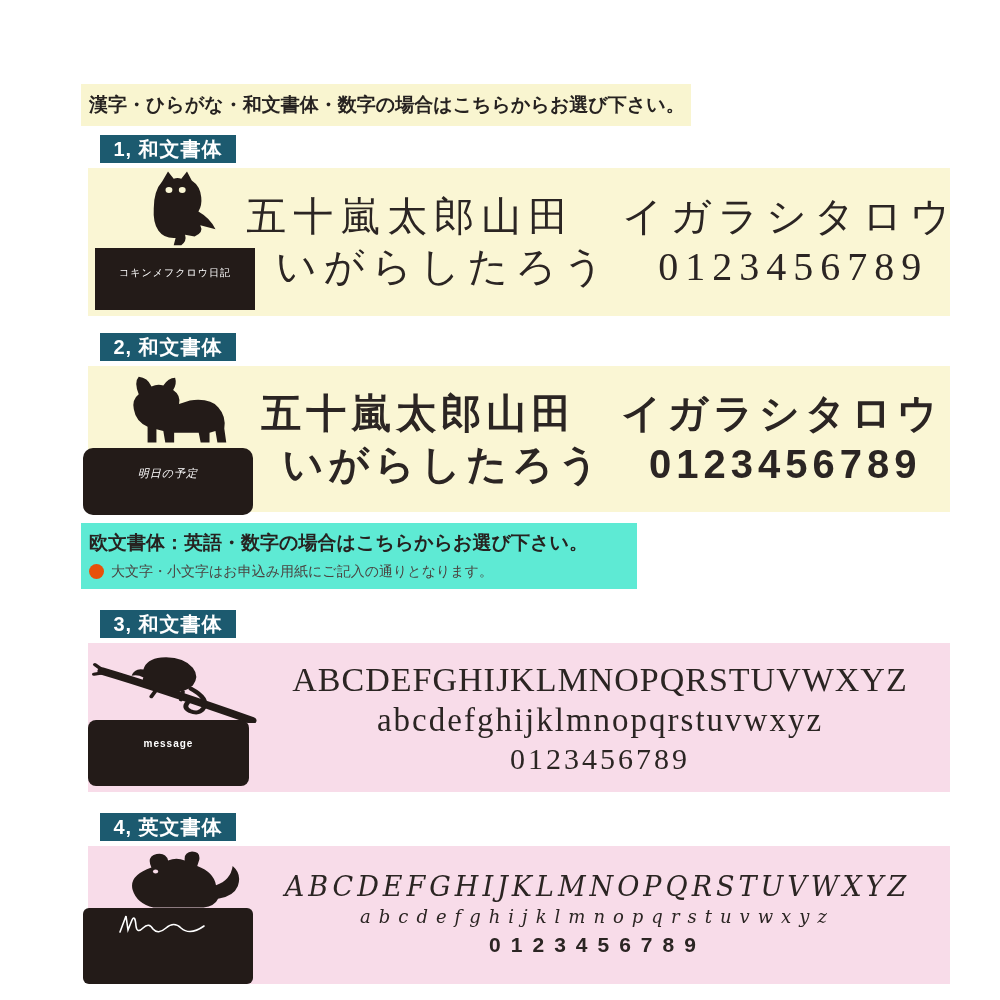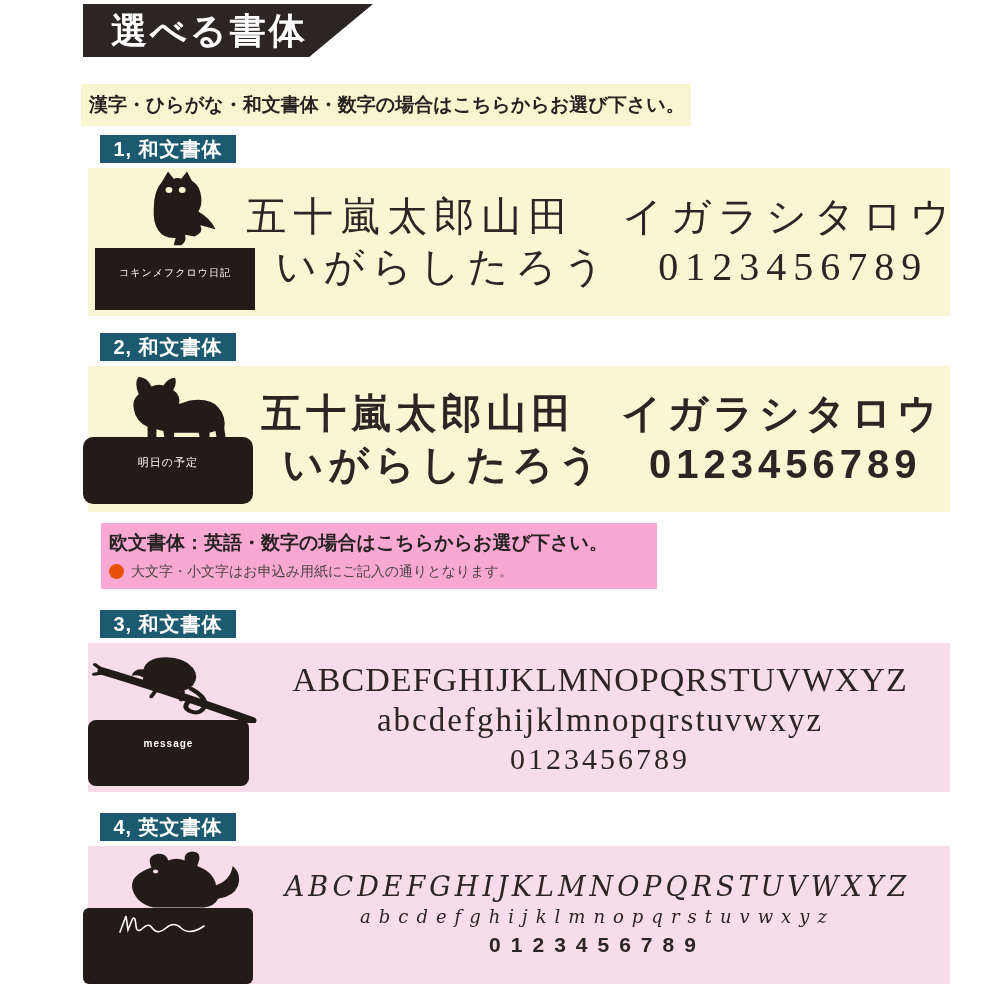--- a/index.html
+++ b/index.html
@@ -8,43 +8,43 @@
 
   
   .hdr { position:absolute; left:83px; top:4px; width:290px; height:53px; background:#2b2624;
          clip-path:polygon(0 0,100% 0,78% 100%,0 100%); }
   .hdr-title { color:#ffffff; font-weight:bold; font-size:36px; line-height:53px;
                padding-left:28px; letter-spacing:3px; font-family:"Liberation Sans",sans-serif; }
 
   
   .band-jp { position:absolute; left:81px; top:84px; width:610px; height:42px; background:#f9f5d0;
              font-size:19px; font-weight:bold; color:#262220; line-height:42px; padding-left:8px; }
-  .band-en { position:absolute; left:81px; top:523px; width:556px; height:66px; background:#f9a8d4;
-             padding:7px 0 0 8px;margin-left:20px; }
+  .band-en { position:absolute; left:81px; top:523px; width:556px; height:66px; background:#5eead4;
+             padding:7px 0 0 8px; }
   .band-en .l1 { font-size:19px; font-weight:bold; color:#262220; line-height:26px; }
   .band-en .l2 { font-size:14px; color:#4a4340; line-height:26px; margin-top:2px; display:flex; align-items:center; }
   .dot { display:inline-block; width:15px; height:15px; border-radius:50%; background:#e8500a; margin-right:7px; flex:0 0 auto; }
 
   
   .lbl { position:absolute; left:100px; width:136px; height:28px; background:#1c5a6f; color:#ffffff;
          font-weight:bold; font-size:20px; text-align:center; line-height:28px; letter-spacing:1px; }
   .lbl1 { top:135px; } .lbl2 { top:333px; } .lbl3 { top:610px; } .lbl4 { top:813px; }
 
   
   .panel { position:absolute; left:88px; width:862px; }
   .p1 { top:168px; height:148px; background:#faf6d4; }
   .p2 { top:366px; height:146px; background:#faf6d4; }
   .p3 { top:643px; height:149px; background:#f8dce9; }
   .p4 { top:846px; height:138px; background:#f8dce9; }
 
   
   .plaque { position:absolute; background:#231b18; color:#ffffff; text-align:center; }
   .plaque .cap { font-size:10px; letter-spacing:1px; padding-top:18px; color:#ffffff; }
   .pl1 { left:7px;  top:80px; width:160px; height:62px; }
-  .pl2 { left:-5px; top:71px; width:170px; height:67px; border-radius:10px; }
+  .pl2 { left:-5px; top:82px; width:170px; height:67px; border-radius:10px;font-style:italic; }
   .pl3 { left:0px;  top:77px; width:161px; height:66px; border-radius:8px; }
   .pl4 { left:-5px; top:62px; width:170px; height:76px; border-radius:6px; }
   .mascot { position:absolute; }
 
   
   .sample { position:absolute; top:0; bottom:0; display:flex; flex-direction:column;
             justify-content:center; align-items:center; color:#2b2523; }
   .s-right { left:174px; right:8px; }
   .mincho { font-family:"Liberation Serif","DejaVu Serif",serif; font-size:40px; line-height:50px; letter-spacing:7px; white-space:nowrap; }
   .gothic { font-family:"Liberation Sans","DejaVu Sans",sans-serif; font-weight:bold; font-size:40px; line-height:51px; letter-spacing:5px; white-space:nowrap; }
@@ -53,23 +53,20 @@
   .serifN { font-family:"Liberation Serif","DejaVu Serif",serif; font-size:30px; line-height:37px; letter-spacing:3px; white-space:nowrap; }
   .scriptU { font-family:"DejaVu Serif","Liberation Serif",serif; font-style:italic; font-size:27px; line-height:34px; letter-spacing:4px; white-space:nowrap; }
   .scriptL { font-family:"DejaVu Serif","Liberation Serif",serif; font-style:italic; font-size:18px; line-height:26px; letter-spacing:8px; white-space:nowrap; }
   .scriptN { font-family:"Liberation Sans",sans-serif; font-weight:bold; font-size:21px; line-height:30px; letter-spacing:10px; white-space:nowrap; }
 </style>
 </head>
 <body>
 
 <div class="page">
 
-  <div class="hdr">
-    <div class="hdr-title">選べる書体</div>
-  </div>
 
   <div class="band-jp">
     <span>漢字・ひらがな・和文書体・数字の場合はこちらからお選び下さい。</span>
   </div>
 
   <div class="lbl lbl1">1, 和文書体</div>
   <div class="panel p1">
     <svg class="mascot" style="left:42px; top:2px;" width="95" height="80" viewBox="0 0 100 100" preserveAspectRatio="none">
       <path fill="#231b18" d="M34,14 L40,2 L46,11 Q50,9 54,11 L60,2 L65,13 Q74,20 75,34 Q76,44 72,52 Q84,60 90,74 L74,69 Q78,78 68,83 L58,81 Q60,89 54,94 L46,94 L48,85 Q36,86 30,76 Q24,66 25,48 Q25,26 34,14 Z"></path>
       <circle cx="41" cy="25" r="3.6" fill="#faf6d4"></circle>

